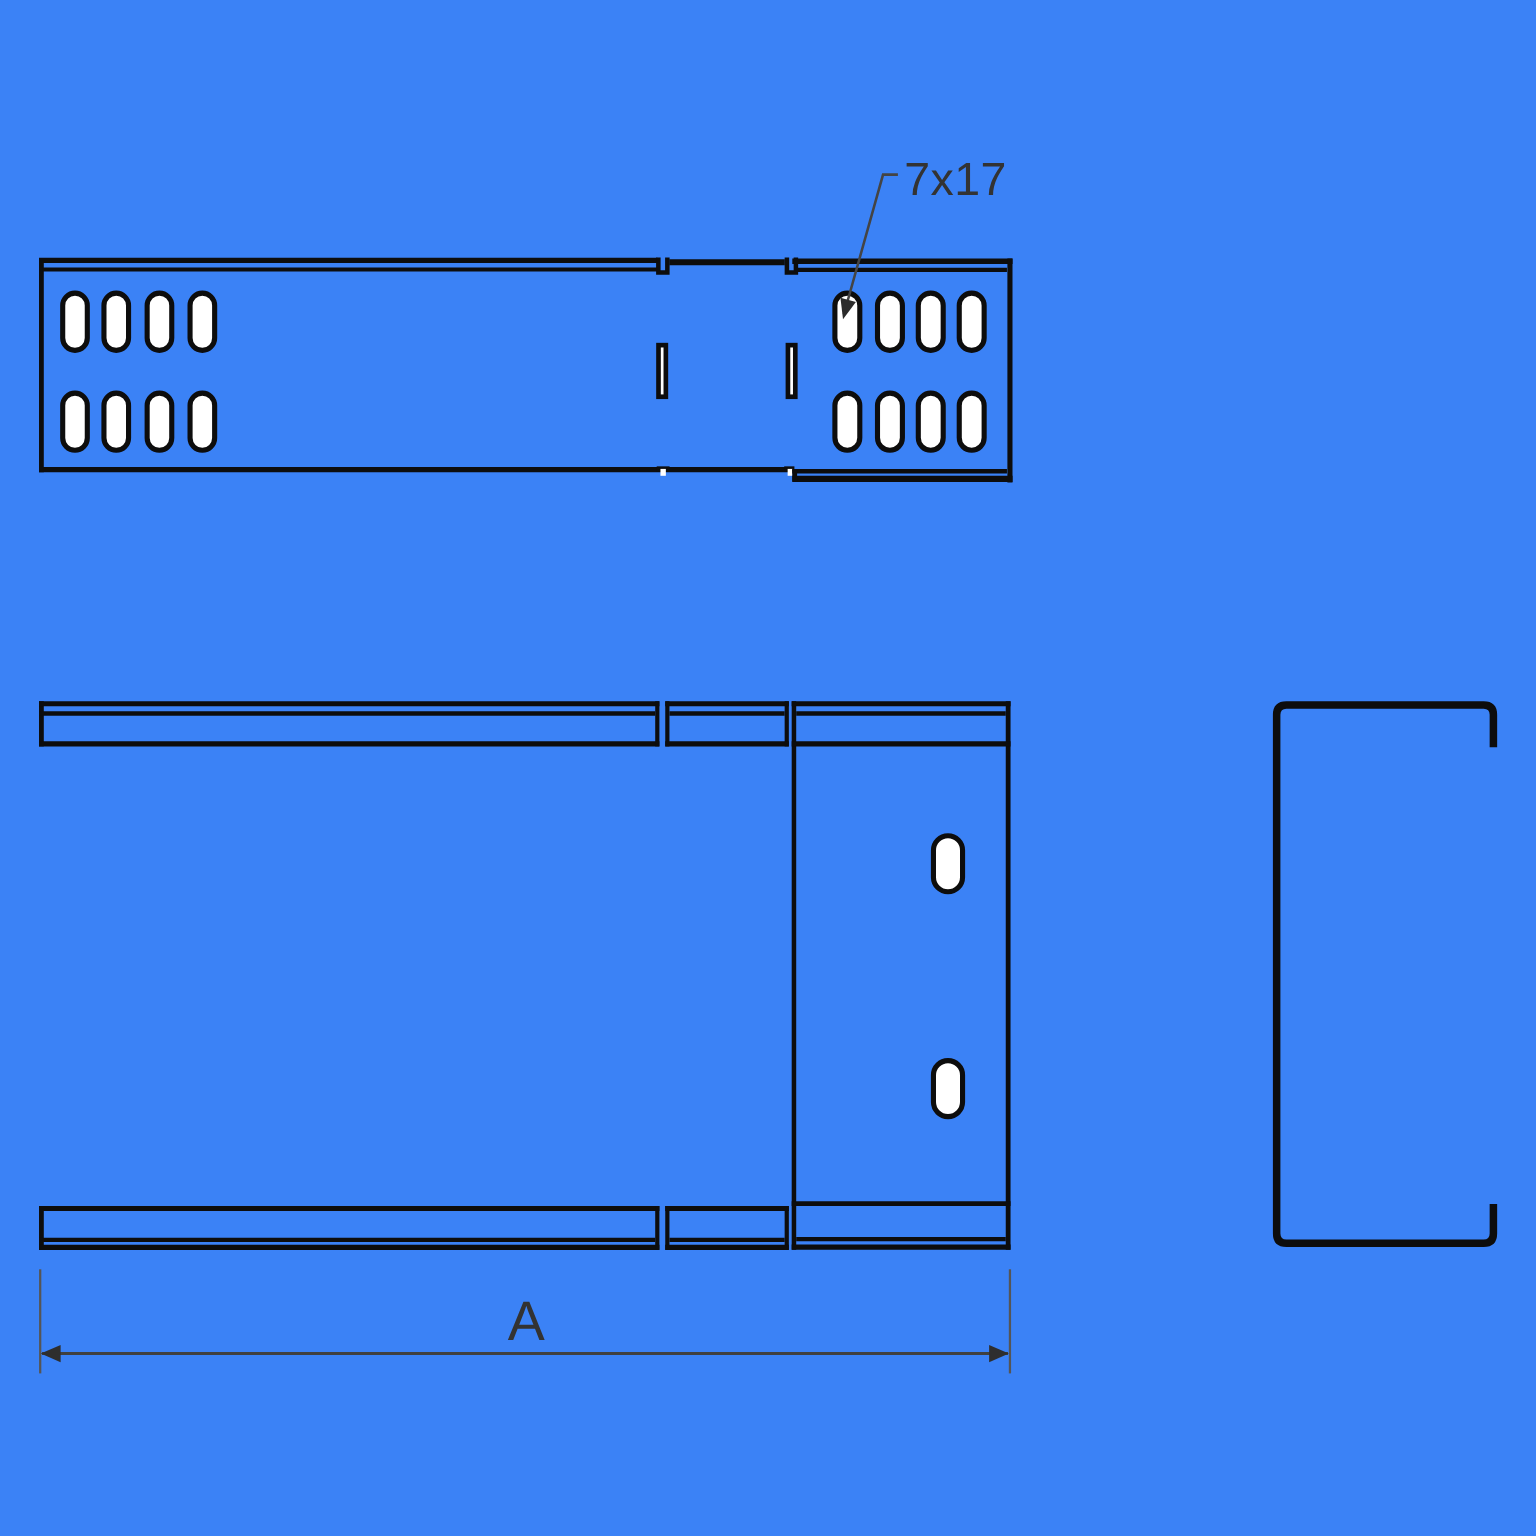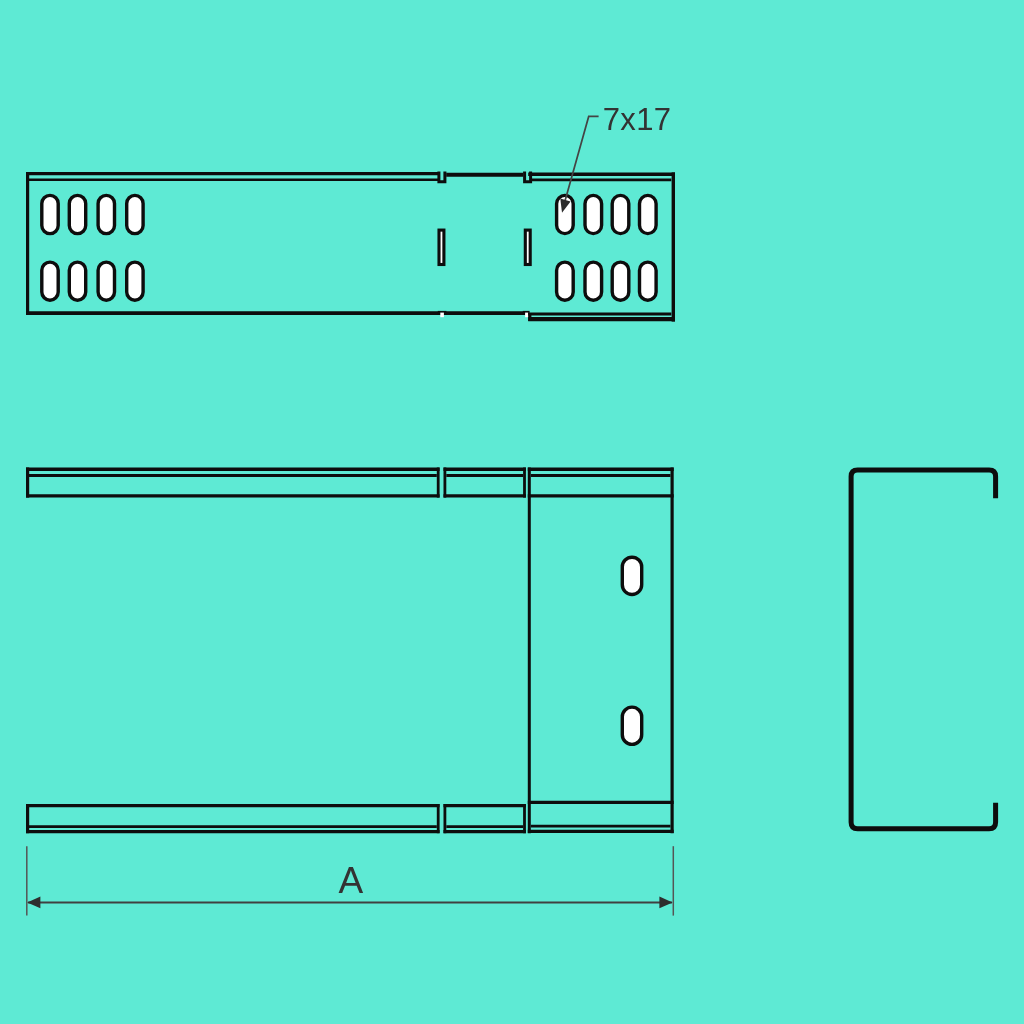--- a/index.html
+++ b/index.html
@@ -1,16 +1,16 @@
 <!DOCTYPE html>
 <html><head>
 <meta charset="utf-8">
 <style>
   html,body{margin:0;padding:0;background:#ffffff;}
-  .page{width:1024px;height:1024px;position:relative;background:#5eead4;overflow:hidden;}
+  .page{width:1024px;height:1024px;position:relative;background:#3b82f6;overflow:hidden;}
   svg{display:block;}
   text{font-family:"Liberation Sans",sans-serif;}
 </style>
 </head>
 <body>
 <div class="page">
 <svg width="1024" height="1024" viewBox="0 0 1024 1024" fill="none" stroke-linecap="butt">
 
   <g stroke="#0d0d0d">
     <line x1="27.6" y1="172" x2="27.6" y2="314.8" stroke-width="3.2"></line>

